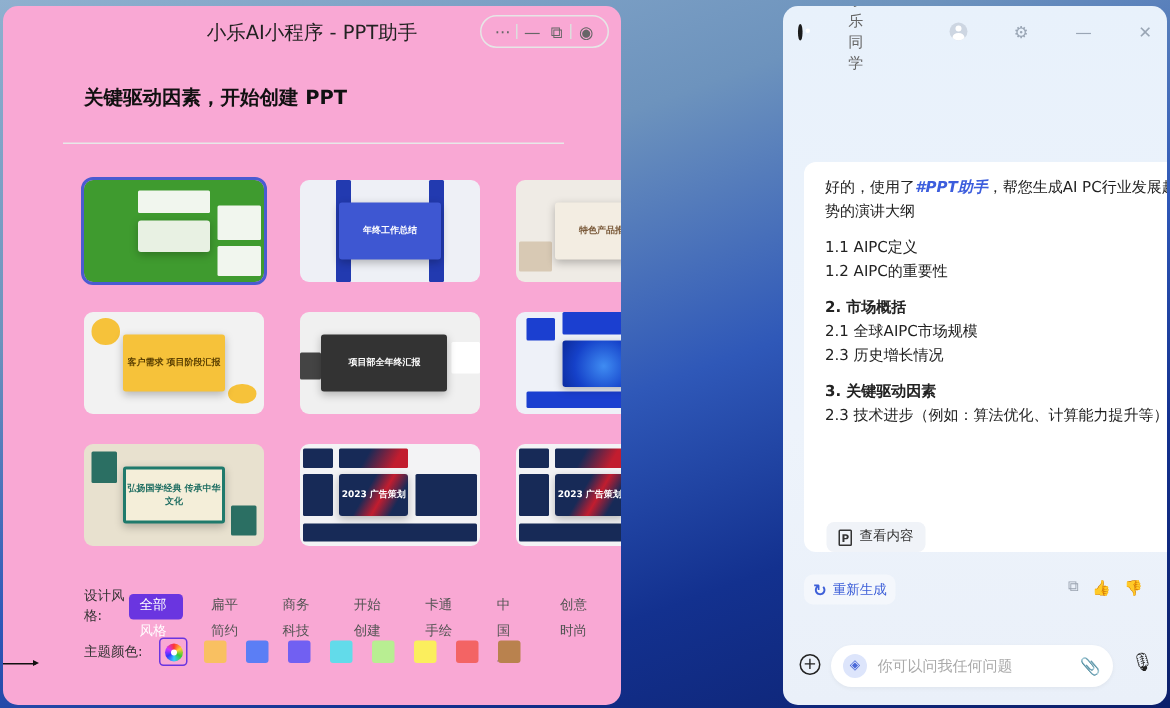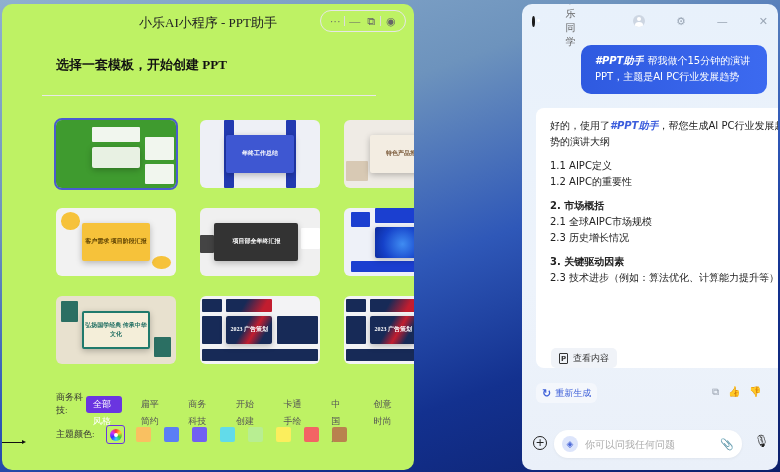--- a/index.html
+++ b/index.html
@@ -6,21 +6,21 @@
 html, body { width: 780px; height: 472px; overflow: hidden; }
 body {
   font-family: "DejaVu Sans", "Liberation Sans", sans-serif;
   background: linear-gradient(160deg, #8fb0cf 0%, #6d93bd 30%, #2f58b8 55%, #13318f 75%, #0c1f6a 100%);
   position: relative;
   color: #222;
 }
 
 .win-left {
   position: absolute; left: 2px; top: 4px; width: 412px; height: 466px;
-  background: #bef264; border-radius: 10px; overflow: hidden; font-family: Liberation Serif, serif;
+  background: #f9a8d4; border-radius: 10px; overflow: hidden;
 }
 .wl-title {
   position: absolute; left: 0; right: 0; top: 6px; height: 26px;
   text-align: center; font-size: 13px; line-height: 26px; color: #222;
 }
 .wl-ctrls {
   position: absolute; right: 8px; top: 6px; width: 86px; height: 22px;
   border: 1px solid #e6e6e6; border-radius: 11px;
   display: flex; align-items: center; justify-content: space-around; padding: 0 6px;
   font-size: 11px; color: #666;
@@ -175,21 +175,21 @@
 <div class="win-left">
   <div class="wl-title">小乐AI小程序 - PPT助手</div>
   <div class="wl-ctrls">
     <span>···</span>
     <i class="sep"></i>
     <span>—</span>
     <span>⧉</span>
     <i class="sep"></i>
     <span>◉</span>
   </div>
-  <div class="wl-heading">选择一套模板，开始创建 PPT</div>
+  <div class="wl-heading">关键驱动因素，开始创建 PPT</div>
   <div class="wl-divider"></div>
 
   <div class="tpl-grid">
     <div class="tpl tpl-green selected">
       <div class="t-side a"></div>
       <div class="t-side b"></div>
       <div class="t-side c"></div>
       <div class="t-main"></div>
     </div>
     <div class="tpl tpl-blue">
@@ -236,21 +236,21 @@
       <div class="t-side a"></div>
       <div class="t-side b"></div>
       <div class="t-side c"></div>
       <div class="t-side d"></div>
       <div class="t-side e"></div>
       <div class="t-main">2023 广告策划</div>
     </div>
   </div>
 
   <div class="filter-row style-row">
-    <span class="lbl">商务科技:</span>
+    <span class="lbl">设计风格:</span>
     <span class="style-chip active">全部风格</span>
     <span class="style-chip">扁平简约</span>
     <span class="style-chip">商务科技</span>
     <span class="style-chip">开始创建</span>
     <span class="style-chip">卡通手绘</span>
     <span class="style-chip">中国风</span>
     <span class="style-chip">创意时尚</span>
   </div>
 
   <div class="filter-row color-row">
@@ -276,23 +276,20 @@
     <span>小乐同学</span>
     <span class="sp"></span>
     <span class="wr-icon">
         <span class="avatar-ico"></span>
       </span>
     <span class="wr-icon">⚙</span>
     <span class="wr-icon">—</span>
     <span class="wr-icon">✕</span>
   </div>
 
-  <div class="user-bubble">
-    <span class="tag">#PPT助手</span><span>帮我做个15分钟的演讲PPT，主题是AI PC行业发展趋势</span>
-  </div>
 
   <div class="ai-card">
     <div>
       <span>好的，使用了</span><span class="tag">#PPT助手</span><span>，帮您生成AI PC行业发展趋势的演讲大纲</span>
     </div>
     <div class="sec">
       <div>1.1 AIPC定义</div>
       <div>1.2 AIPC的重要性</div>
     </div>
     <div class="sec">

